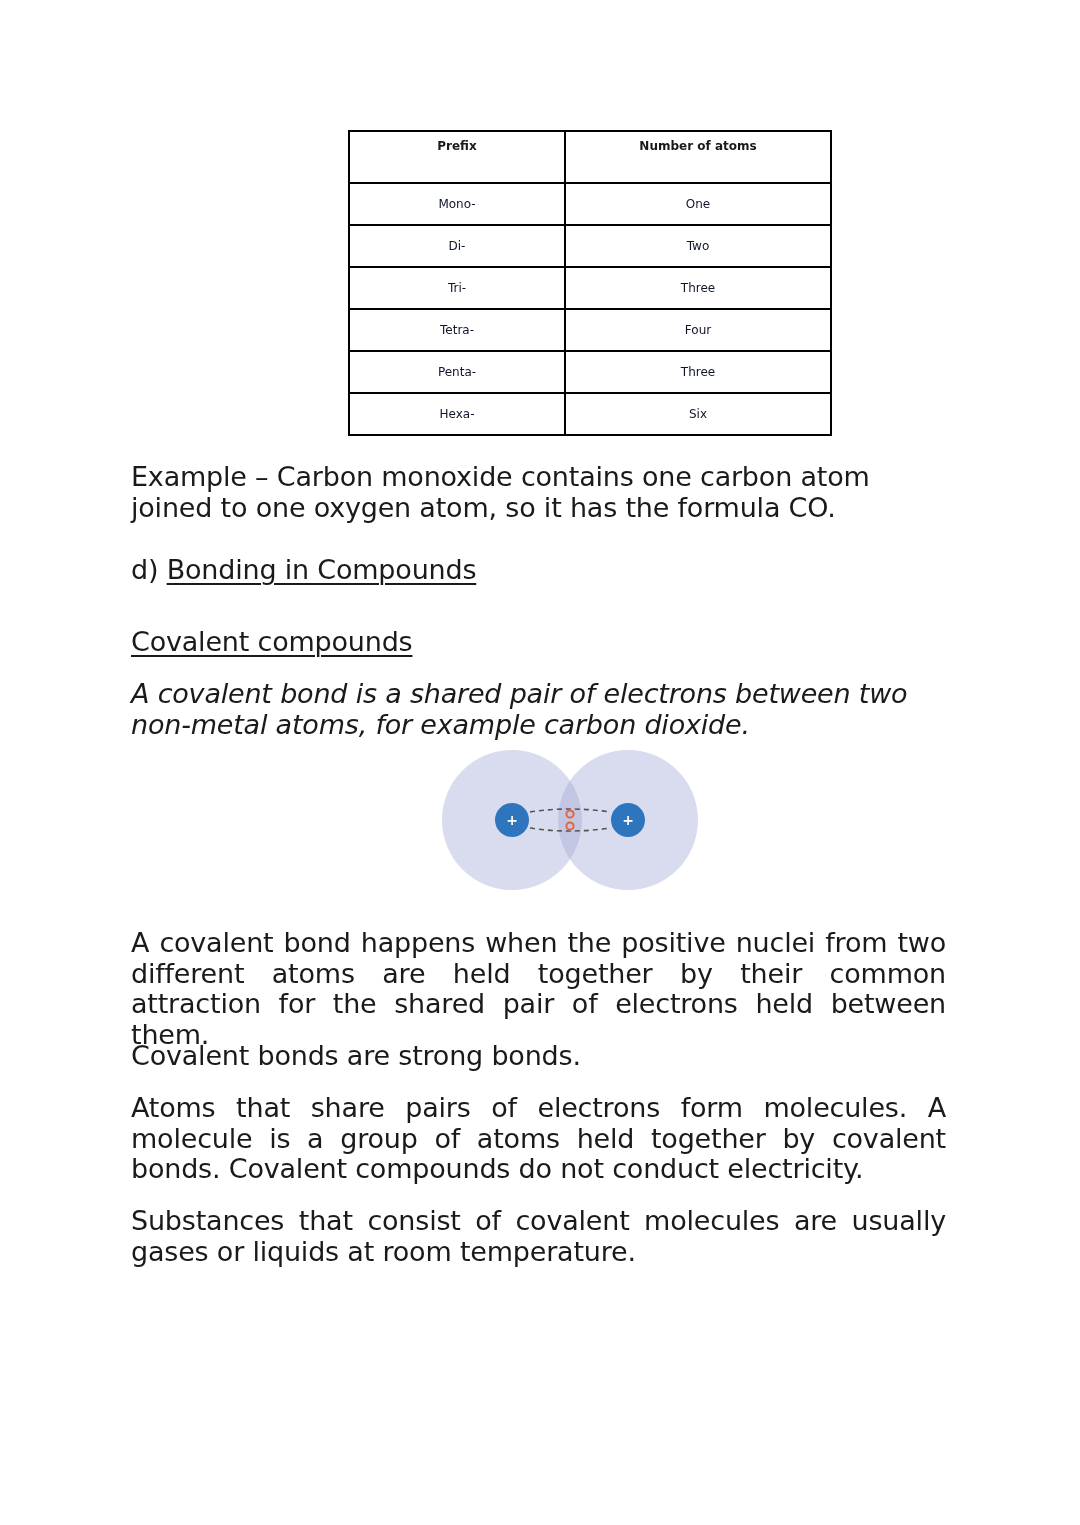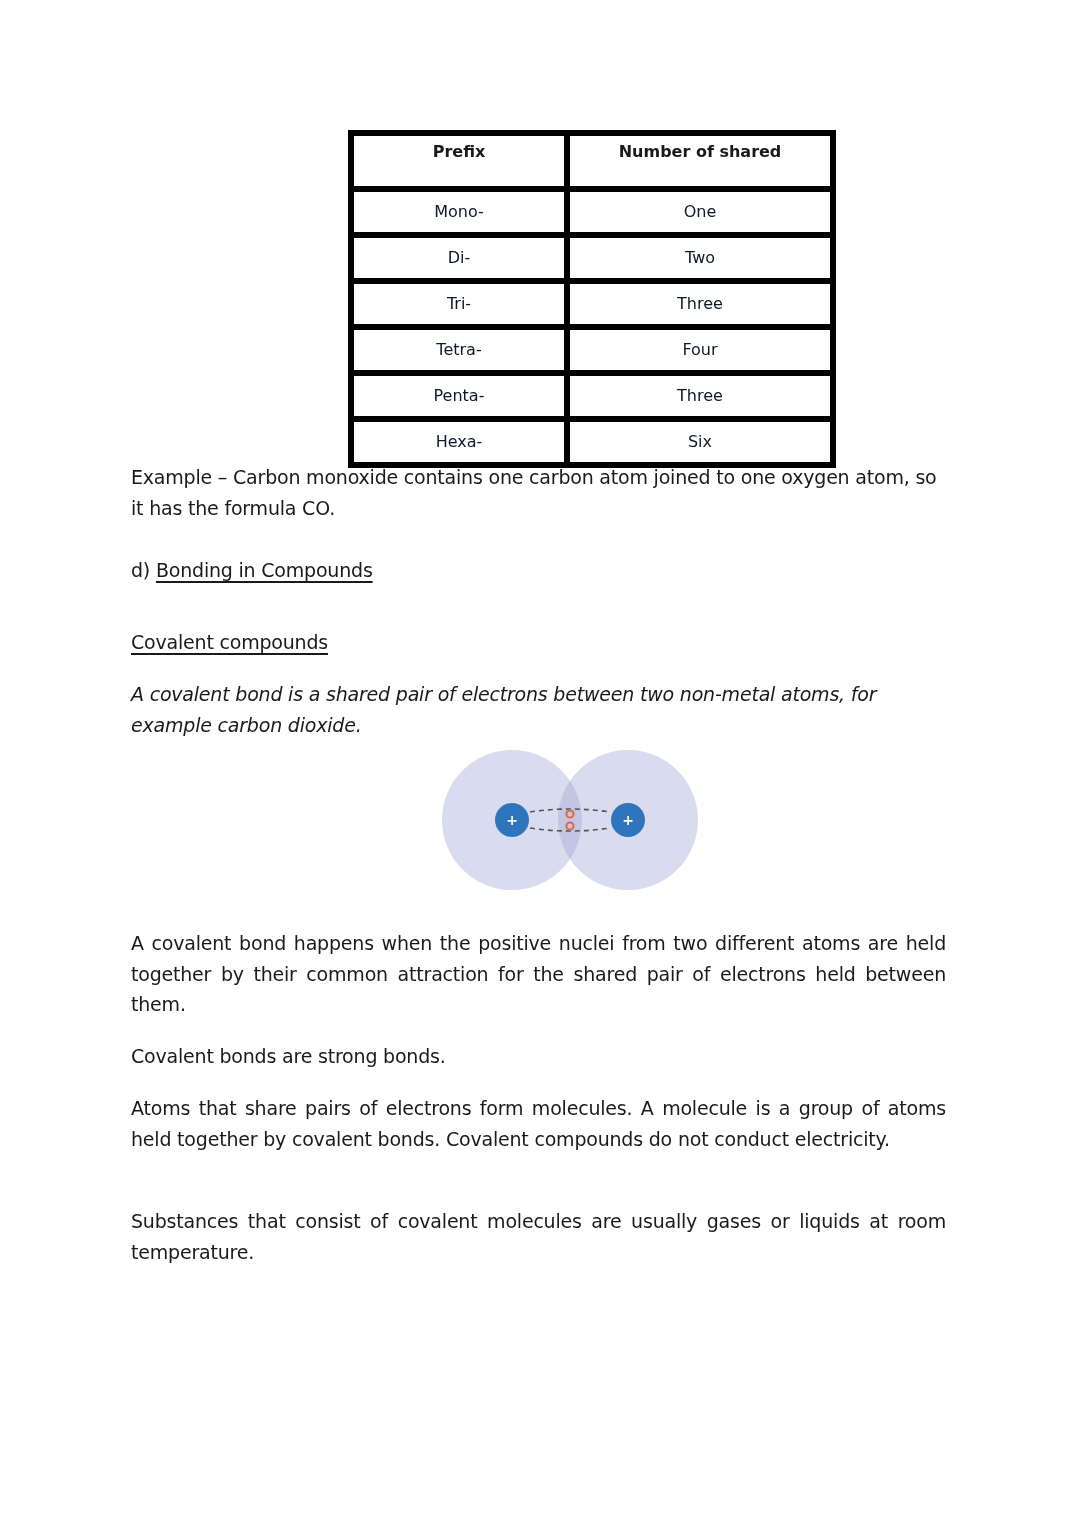--- a/index.html
+++ b/index.html
@@ -8,52 +8,52 @@
       font-family: "DejaVu Sans", sans-serif; color: #1a1a1a;
     }
     .page { position: absolute; left: 0; top: 0; width: 1080px; height: 1525px; }
 
     
     .prefix-table {
       position: absolute; left: 348px; top: 130px; width: 482px;
       border-collapse: collapse; table-layout: fixed;
     }
     .prefix-table th, .prefix-table td {
-      border: 6px solid #000000; text-align: center;
-      font-size: 16px; padding: 0; line-height: 1;
+      border: 2px solid #000000; text-align: center;
+      font-size: 12px; padding: 0; line-height: 1;
     }
     .prefix-table th { height: 42px; font-weight: bold; vertical-align: top; padding-top: 8px; }
     .prefix-table td { height: 40px; font-weight: normal; color: #0f172a; }
     .prefix-table col.c1 { width: 216px; }
     .prefix-table col.c2 { width: 266px; }
 
     .txt {
       position: absolute; left: 131px; width: 815px;
-      font-size: 19px; line-height: 30.5px; color: #1a1a1a;
+      font-size: 27px; line-height: 30.5px; color: #1a1a1a;
       letter-spacing: -0.2px;
     }
     .justify { text-align: justify; text-align-last: left; }
     .u { text-decoration: underline; text-underline-offset: 4px; text-decoration-thickness: 1.5px; }
 
     .diagram { position: absolute; left: 442px; top: 748px; width: 258px; height: 144px; }
   </style>
 </head>
 <body>
 
 <div class="page">
 
   <table class="prefix-table">
     <colgroup>
         <col class="c1">
         <col class="c2">
       </colgroup>
     <thead>
       <tr>
         <th>Prefix</th>
-        <th>Number of shared</th>
+        <th>Number of atoms</th>
       </tr>
     </thead>
     <tbody>
       <tr>
         <td>Mono-</td>
         <td>One</td>
       </tr>
       <tr>
         <td>Di-</td>
         <td>Two</td>

